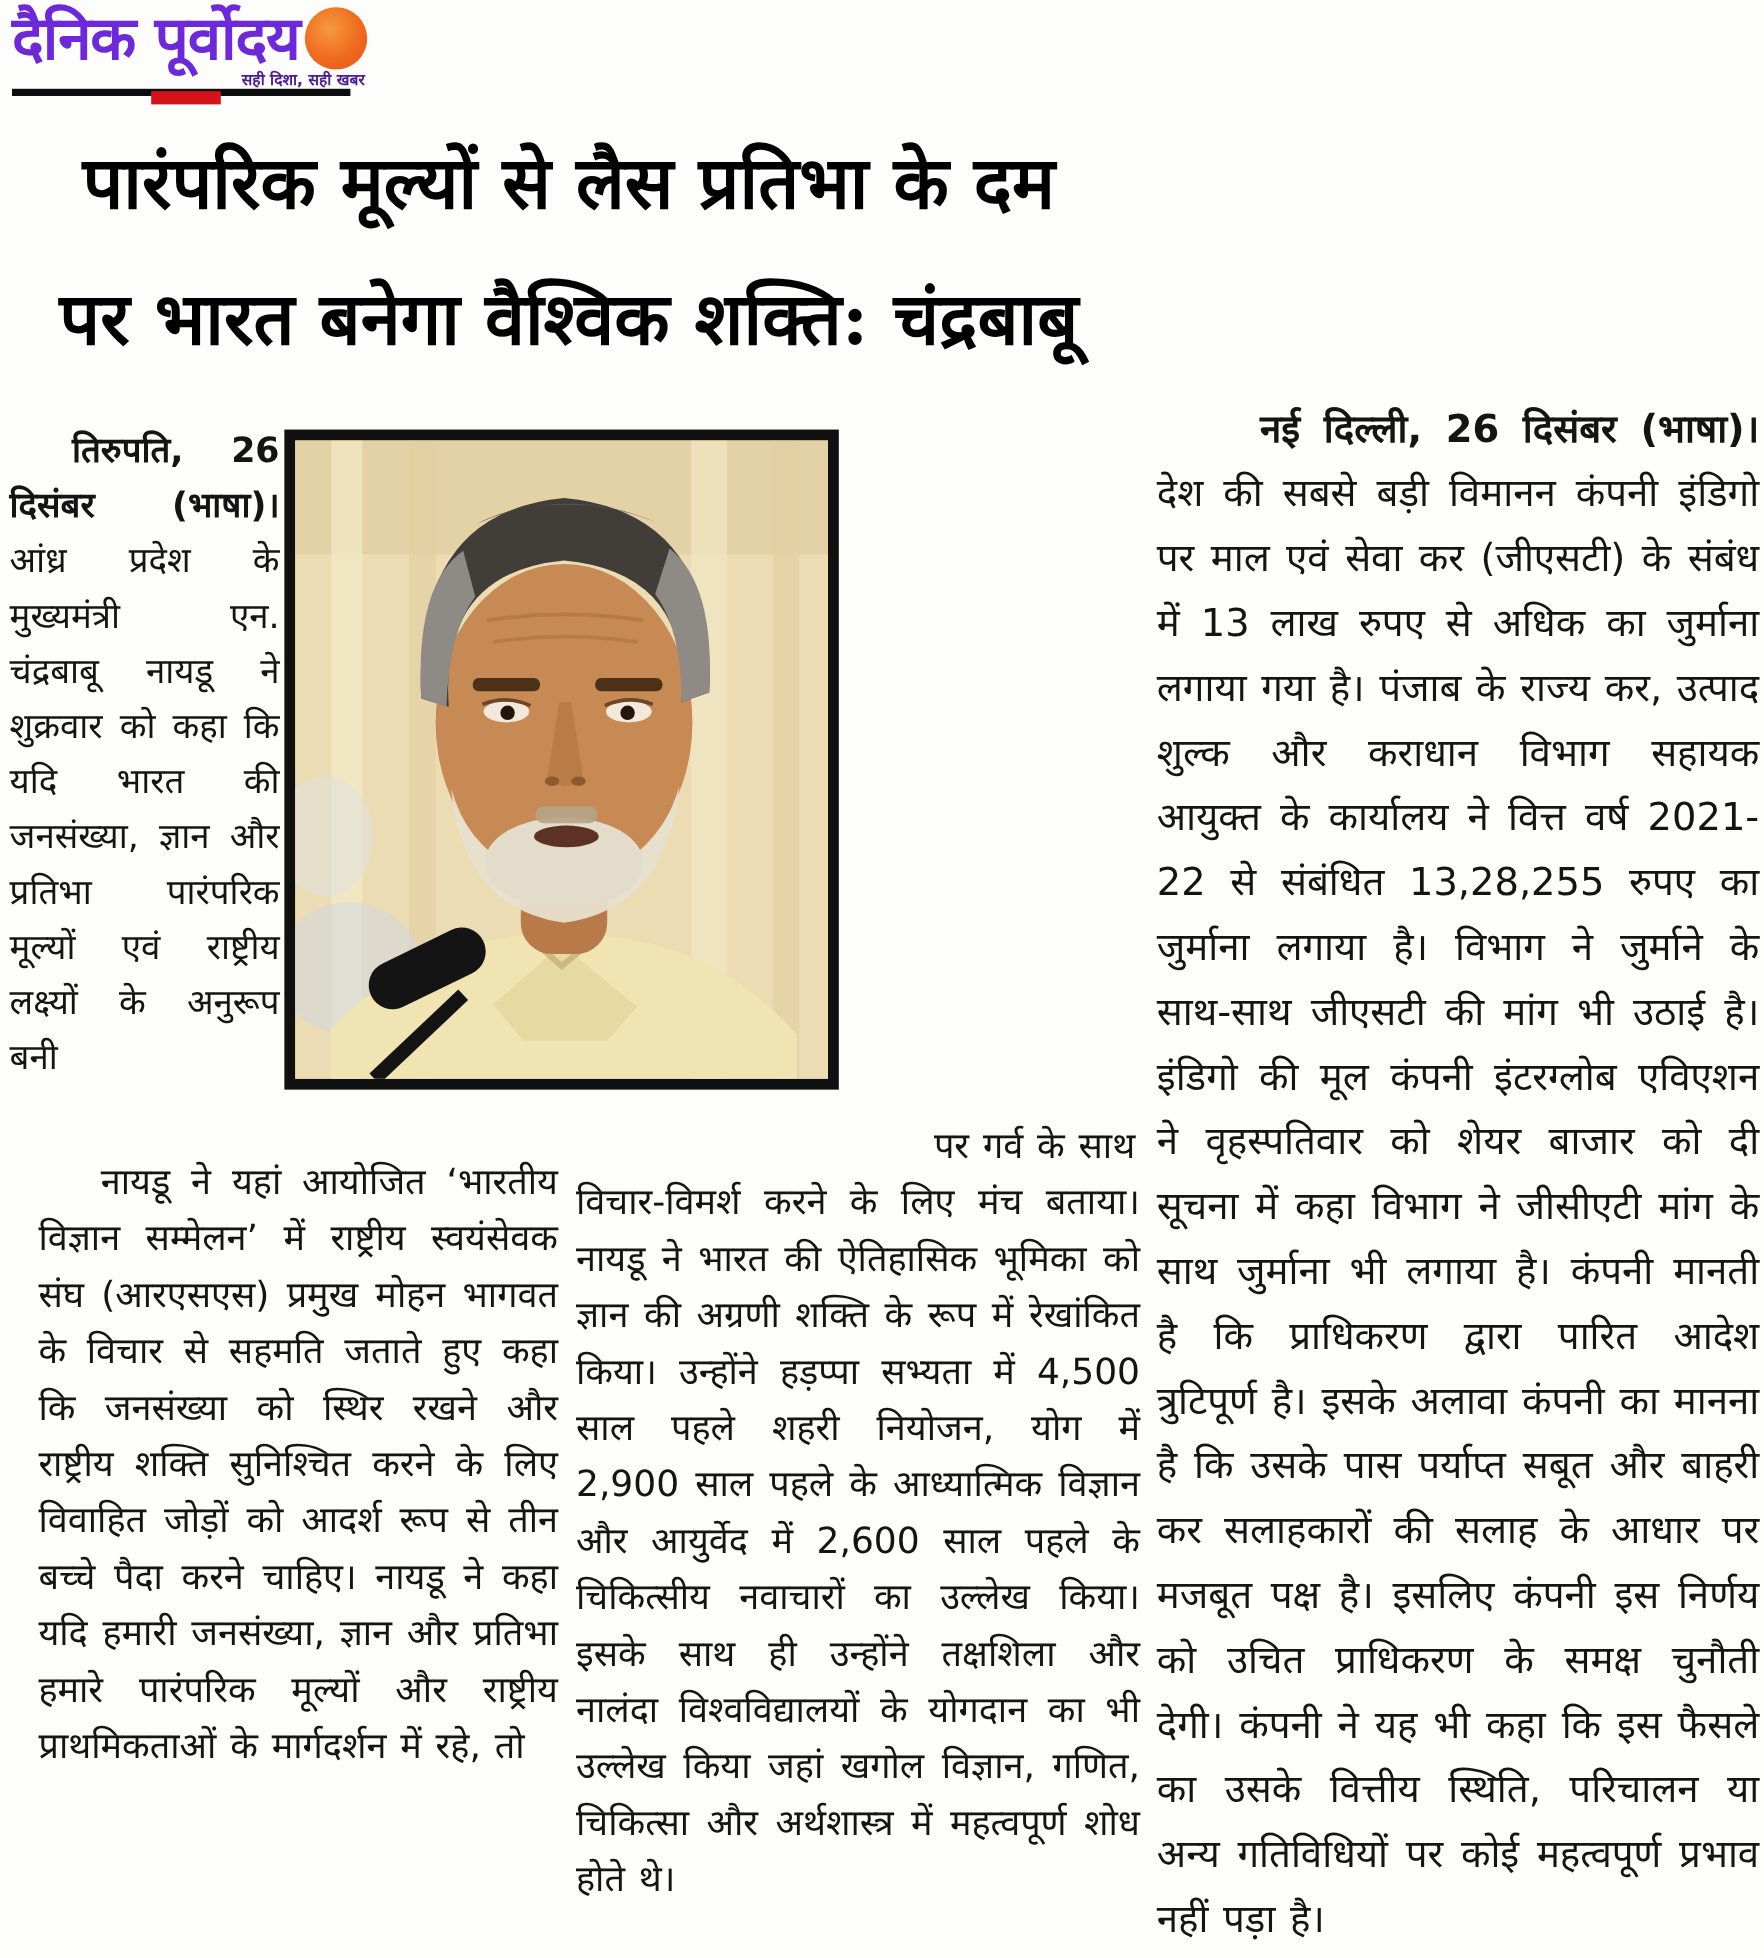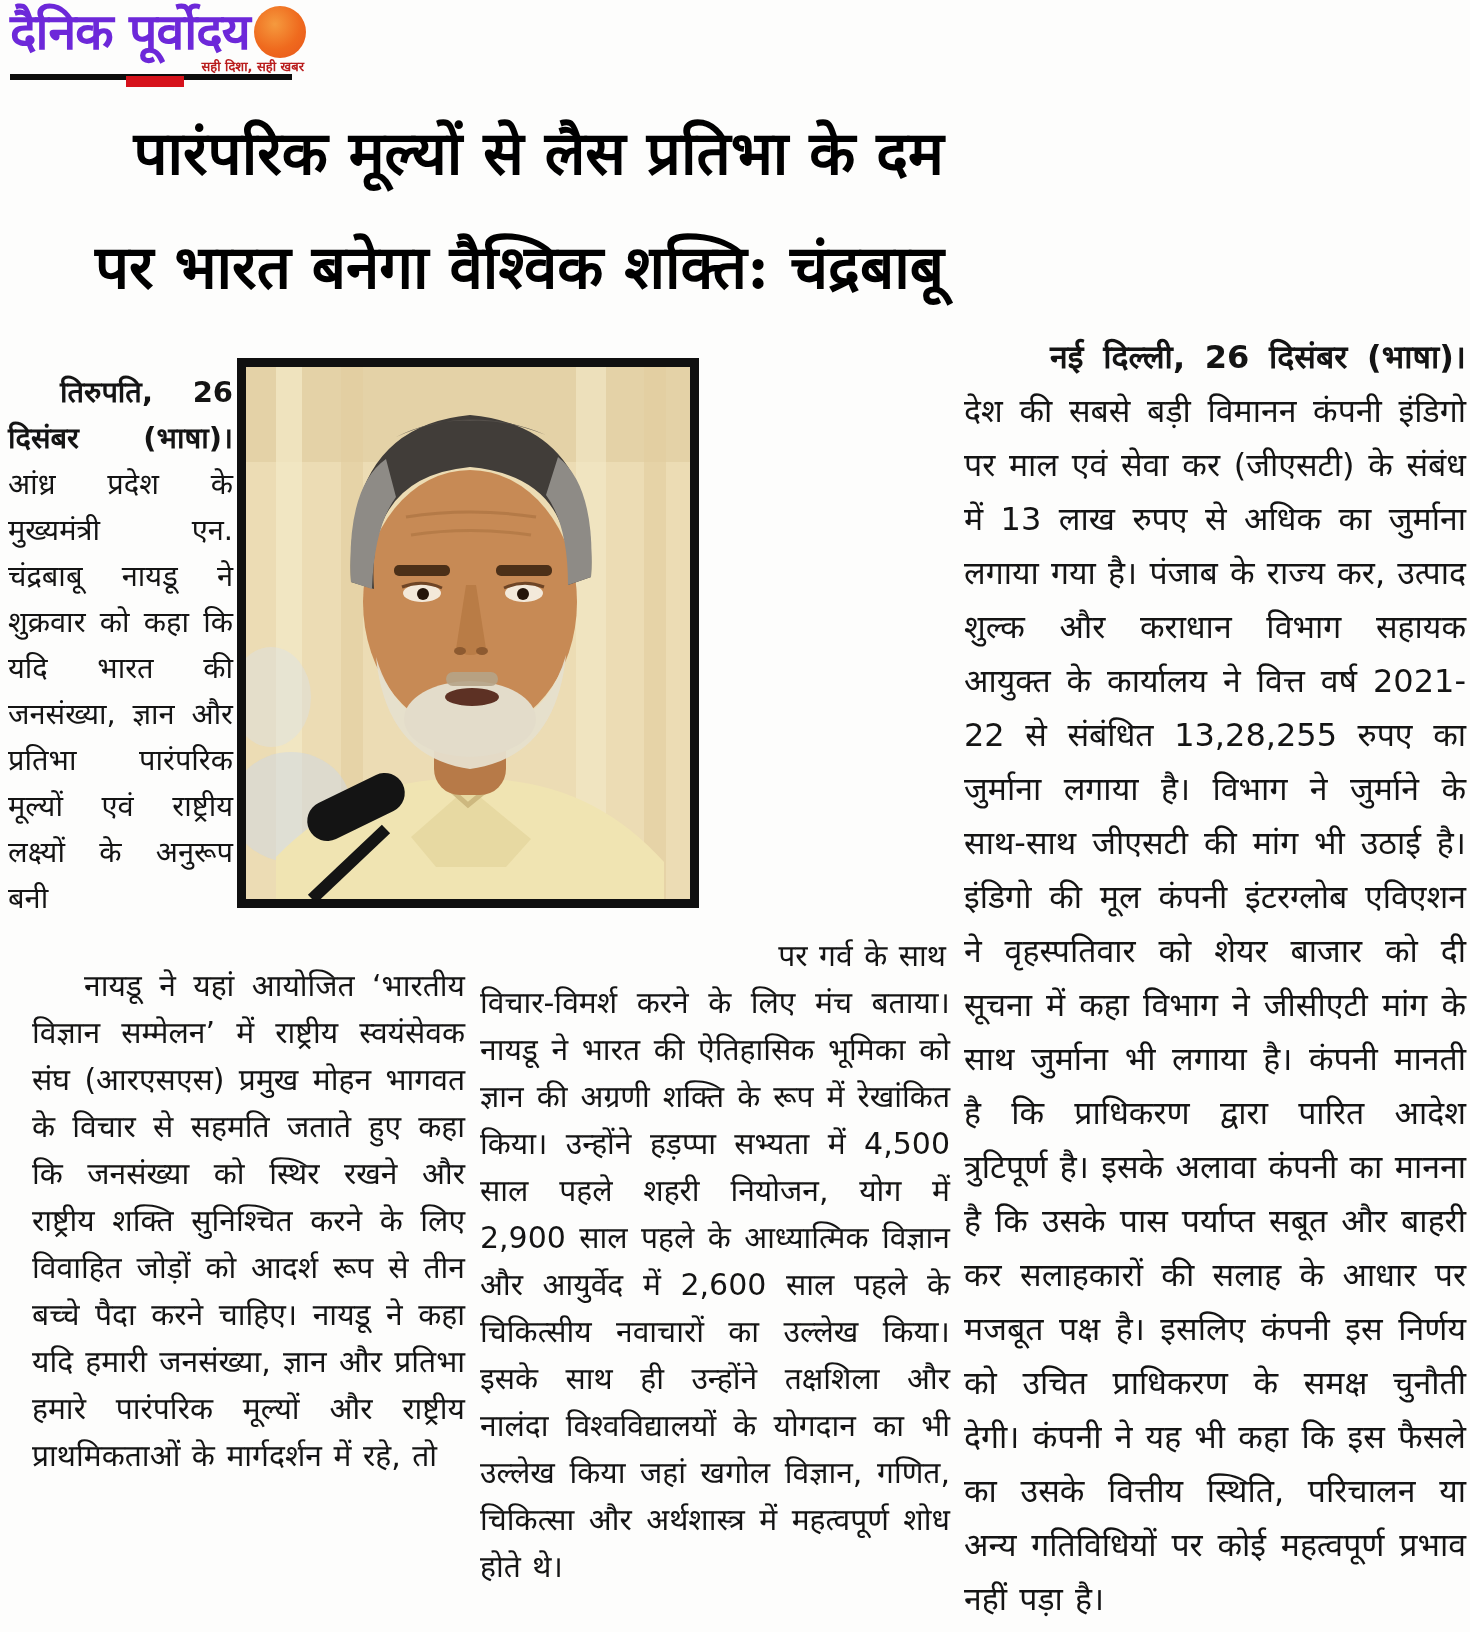--- a/index.html
+++ b/index.html
@@ -7,33 +7,33 @@
     position:relative;width:1470px;height:1632px;background:#fdfdfc;
     overflow:hidden;font-family:"DejaVu Sans",sans-serif;color:#151515;
   }
   
   #masthead{position:absolute;left:10px;top:4px;width:300px;height:80px;}
   #logo-circle{position:absolute;left:244px;top:2px;width:52px;height:52px;border-radius:50%;
     background:radial-gradient(circle at 40% 35%,#f59a3e 0%,#ef6a1e 55%,#e8551a 100%);}
   #logo-text{position:absolute;left:0;top:0;font-size:50px;line-height:56px;font-weight:800;
     color:#6d28d9;letter-spacing:-1px;font-family:"DejaVu Serif",serif;white-space:nowrap;}
   #tagline{position:absolute;left:138px;top:53px;width:156px;text-align:right;font-size:13px;
-    font-weight:700;color:#b91c1c;}
+    font-weight:700;color:#4c1d95;}
   #masthead-rule{position:absolute;left:0;top:70px;width:282px;height:6px;background:#0d0d0d;}
   #masthead-banner{position:absolute;left:116px;top:72px;width:58px;height:11px;background:#d6121b;}
   
-  .headline{position:absolute;text-align:right;font-weight:800;color:#000;
+  .headline{position:absolute;text-align:center;font-weight:800;color:#000;
     font-family:"DejaVu Serif",serif;}
   #left-headline{left:4px;top:96px;width:940px;font-size:60px;line-height:114px;}
   #right-headline{left:962px;top:92px;width:505px;font-size:45px;line-height:84px;}
   
   .body-txt{position:absolute;text-align:justify;color:#141414;}
   .body-txt p{margin:0;}
   #lcol1{left:8px;top:352px;width:225px;font-size:29px;line-height:46px;word-spacing:3px;}
-  #lcol1 p{text-indent:52px;margin-top:17px;}
+  #lcol1 p{text-indent:52px;}
   #lcol3{left:712px;top:352px;width:238px;font-size:29px;line-height:45px;word-spacing:2px;}
   #lbottom1{left:8px;top:962px;width:457px;font-size:30px;line-height:47px;word-spacing:2px;}
   #lbottom1 .p2{text-indent:52px;margin-left:24px;}
   #lbottom2{left:480px;top:932px;width:470px;font-size:30px;line-height:47px;word-spacing:2px;}
   #lbottom2 .lead-line{text-align:right;padding-right:4px;}
   #rbody{left:964px;top:330px;width:502px;font-size:32px;line-height:54px;word-spacing:2px;}
   #rbody p{text-indent:86px;}
   b.dl{font-weight:800;}
   
   #news-photo{position:absolute;left:237px;top:358px;width:444px;height:532px;

